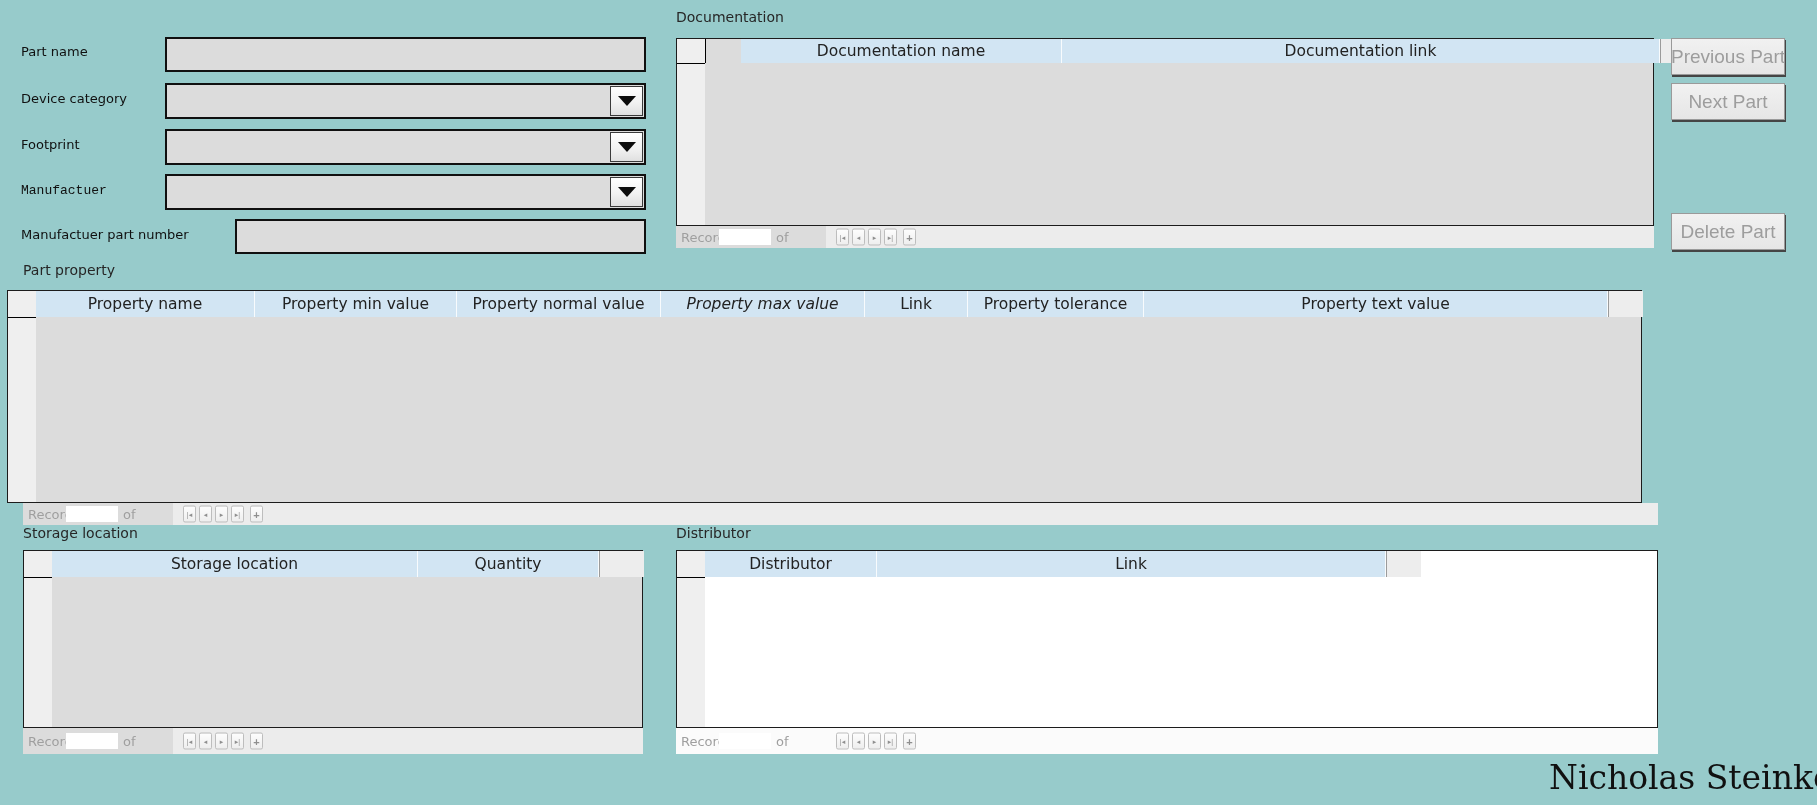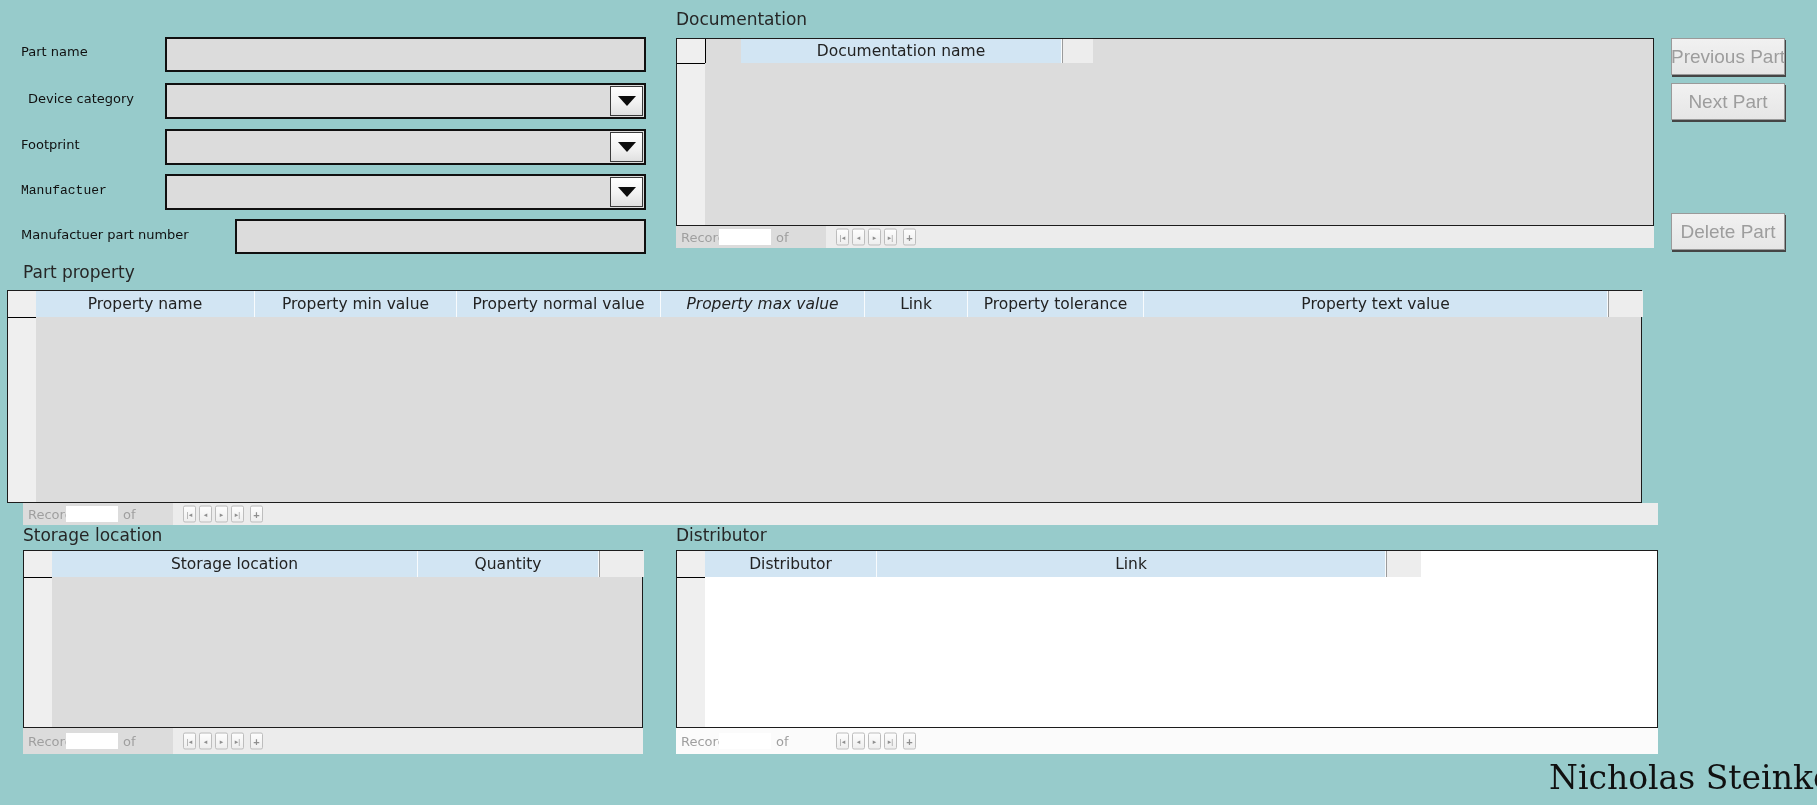--- a/index.html
+++ b/index.html
@@ -14,21 +14,21 @@
   .flabel{font-size:13px;color:#101010;white-space:nowrap;}
   .tinput{background:#dcdcdc;border:2px solid #101010;}
   .combo{background:#dcdcdc;border:2px solid #101010;}
   .combo-btn{
     position:absolute;right:1px;top:1px;bottom:1px;width:31px;
     background:linear-gradient(180deg,#ffffff 0%,#f2f2f2 55%,#e0e0e0 100%);
     border:1px solid #3a3a3a;display:flex;align-items:center;justify-content:center;
   }
   .caret{width:0;height:0;border-left:9px solid transparent;border-right:9px solid transparent;border-top:10px solid #0c0c0c;}
   
-  .sect-title{font-size:17px;color:#262626;white-space:nowrap;}
+  .sect-title{font-size:14px;color:#262626;white-space:nowrap;}
   
   .grid{border:1px solid #1c1c1c;background:#dcdcdc;}
   .sel-col{position:absolute;left:0;top:0;bottom:0;width:28px;background:#efefef;border-right:1px solid #000;}
   .sel-top{position:absolute;left:0;top:0;right:0;border-bottom:1px solid #000;background:#efefef;}
   .hdr{position:absolute;top:0;display:flex;}
   .hcell{
     background:#d2e5f3;display:flex;align-items:center;justify-content:center;
     font-size:15.5px;color:#222;border-right:1px solid #f8fbfd;white-space:nowrap;overflow:hidden;
     height:100%;box-sizing:border-box;
   }
@@ -58,21 +58,21 @@
   }
   
   .signature{font-family:"DejaVu Serif","Liberation Serif",serif;font-size:33px;color:#101010;white-space:nowrap;}
 </style>
 </head>
 <body>
 
 <div class="abs flabel" style="left:21px;top:44px;">Part name</div>
 <input class="abs tinput" style="left: 165px; top: 37px; width: 481px; height: 35px;" value="">
 
-<div class="abs flabel" style="left:28px;top:91px;">Device category</div>
+<div class="abs flabel" style="left:21px;top:91px;">Device category</div>
 <div class="abs combo" style="left:165px;top:83px;width:481px;height:36px;">
   <span class="abs" style="left:6px;top:7px;font-size:15px;"></span>
   <span class="combo-btn">
       <span class="caret"></span>
     </span>
 </div>
 
 <div class="abs flabel" style="left:21px;top:137px;text-align:right;">Footprint</div>
 <div class="abs combo" style="left:165px;top:129px;width:481px;height:36px;">
   <span class="abs" style="left:6px;top:7px;font-size:15px;"></span>
@@ -92,20 +92,21 @@
 <div class="abs flabel" style="left:21px;top:227px;">Manufactuer part number</div>
 <input class="abs tinput" style="left: 235px; top: 219px; width: 411px; height: 35px;" value="">
 
 <div class="abs sect-title" style="left:676px;top:9px;">Documentation</div>
 <div class="abs grid" style="left:676px;top:38px;width:978px;height:188px;">
   <div class="sel-col">
       <div class="sel-top" style="height:24px;"></div>
     </div>
   <div class="hdr" style="left:28px;height:24px;width:950px;padding-left:36px;">
     <div class="hcell" style="width:321px;">Documentation name</div>
+    <div class="hcell" style="width:598px;">Documentation link</div>
     <div class="hcell hfill" style="width:31px;"></div>
   </div>
   <div class="gbody" style="top:24px;bottom:0;background:#dcdcdc;"></div>
 </div>
 <div class="abs foot" style="left:676px;top:226px;width:978px;height:22px;background:#dcdcdc;">
   <div class="nav-zone"></div>
   <span class="rec-label">Record</span>
   <input class="rec-input" value="" style="">
   <span class="of-label">of</span>
   <span class="navbtns">

